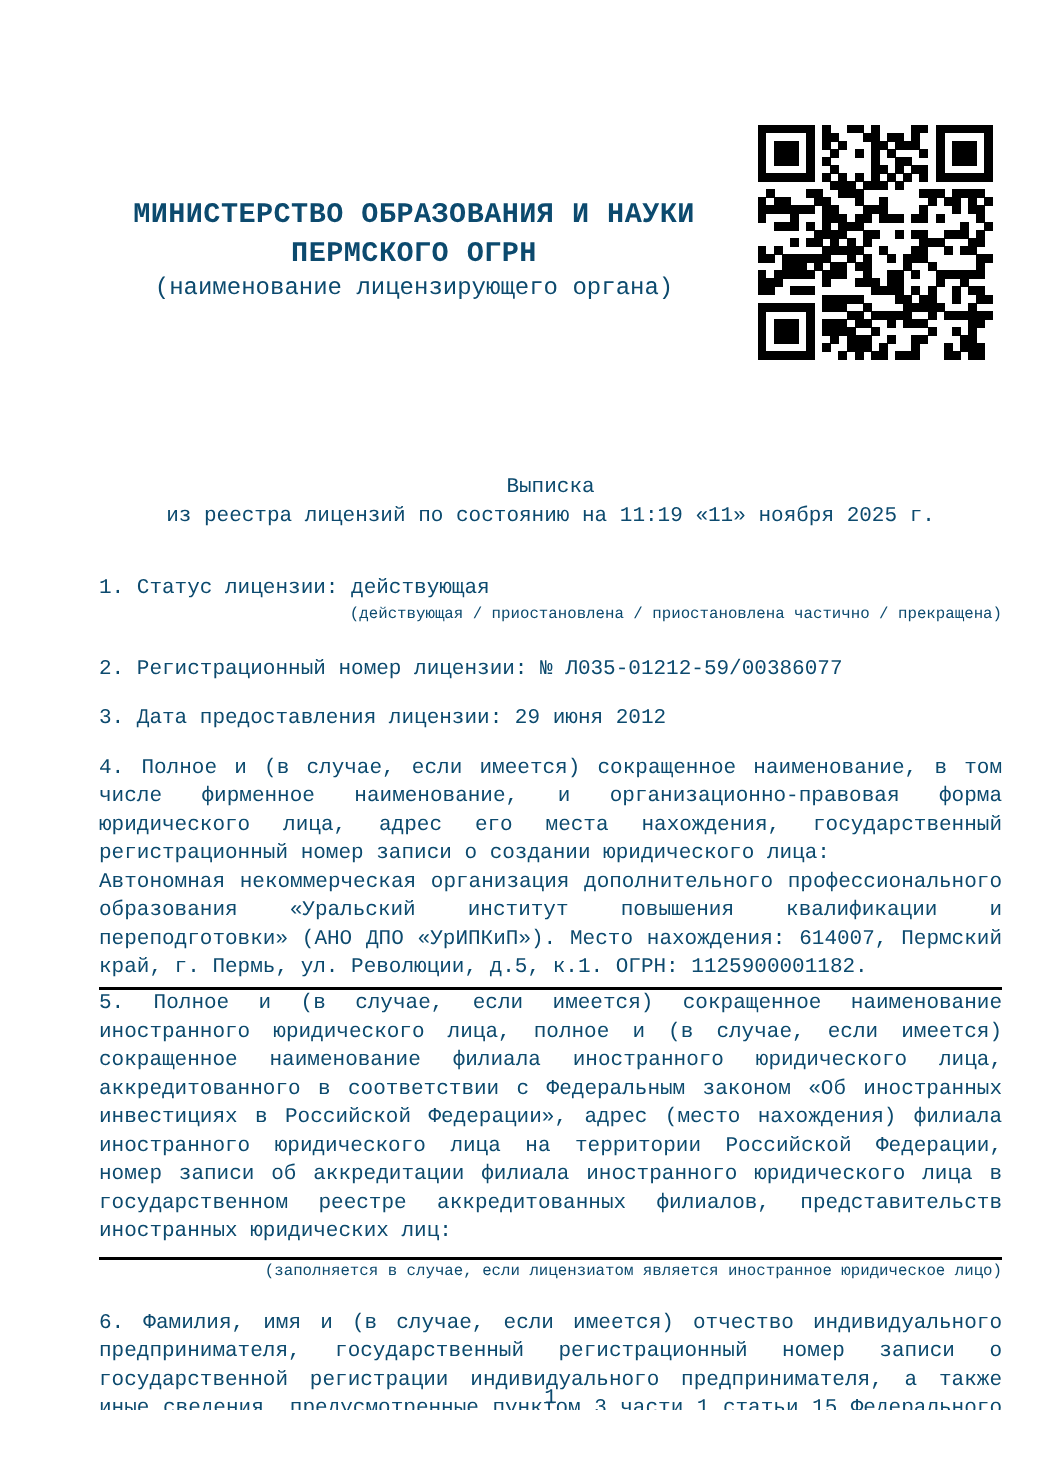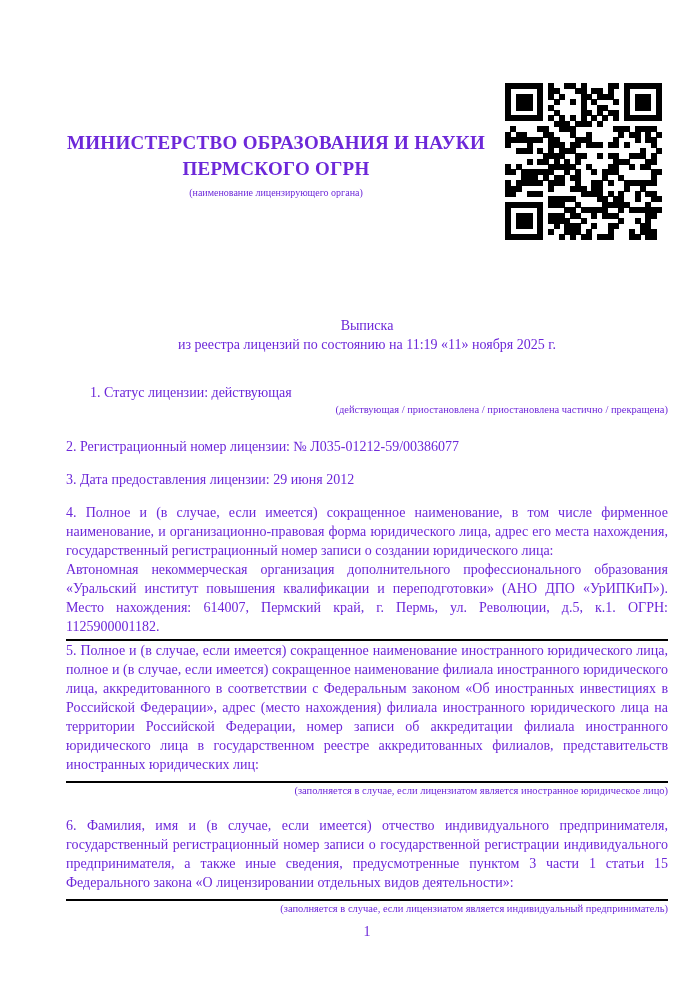--- a/index.html
+++ b/index.html
@@ -5,41 +5,41 @@
   html, body {
     margin: 0;
     padding: 0;
     background: #ffffff;
   }
   .page {
     position: relative;
     width: 700px;
     height: 940px;
     background: #ffffff;
-    color: #6d28d9;
-    font-family: Liberation Serif, serif;
+    color: #0c4a6e;
+    font-family: Liberation Mono, monospace;
     overflow: hidden;
   }
   
   .header {
     position: absolute;
     left: 66px;
     top: 130px;
     width: 420px;
     text-align: center;
   }
   .ministry-line {
     font-size: 19px;
     font-weight: bold;
     line-height: 26px;
     letter-spacing: 0.3px;
   }
   .header-caption {
     margin-top: 4px;
-    font-size: 10px;
+    font-size: 16px;
     line-height: 13px;
   }
   
   .qr {
     position: absolute;
     left: 505px;
     top: 83px;
     width: 157px;
     height: 157px;
   }
@@ -55,21 +55,20 @@
   }
   .doc-title {
     text-align: center;
   }
   .para {
     margin: 0 0 14px 0;
   }
   .para.first {
     margin-top: 29px;
     margin-bottom: 0;
-    margin-left: 24px;
   }
   .block-q { text-align: justify; }
   .block-a { text-align: justify; }
   .fill-rule {
     border: none;
     border-top: 2px solid #000000;
     margin: 3px 0 0 0;
     height: 0;
   }
   .fill-rule.gap {

